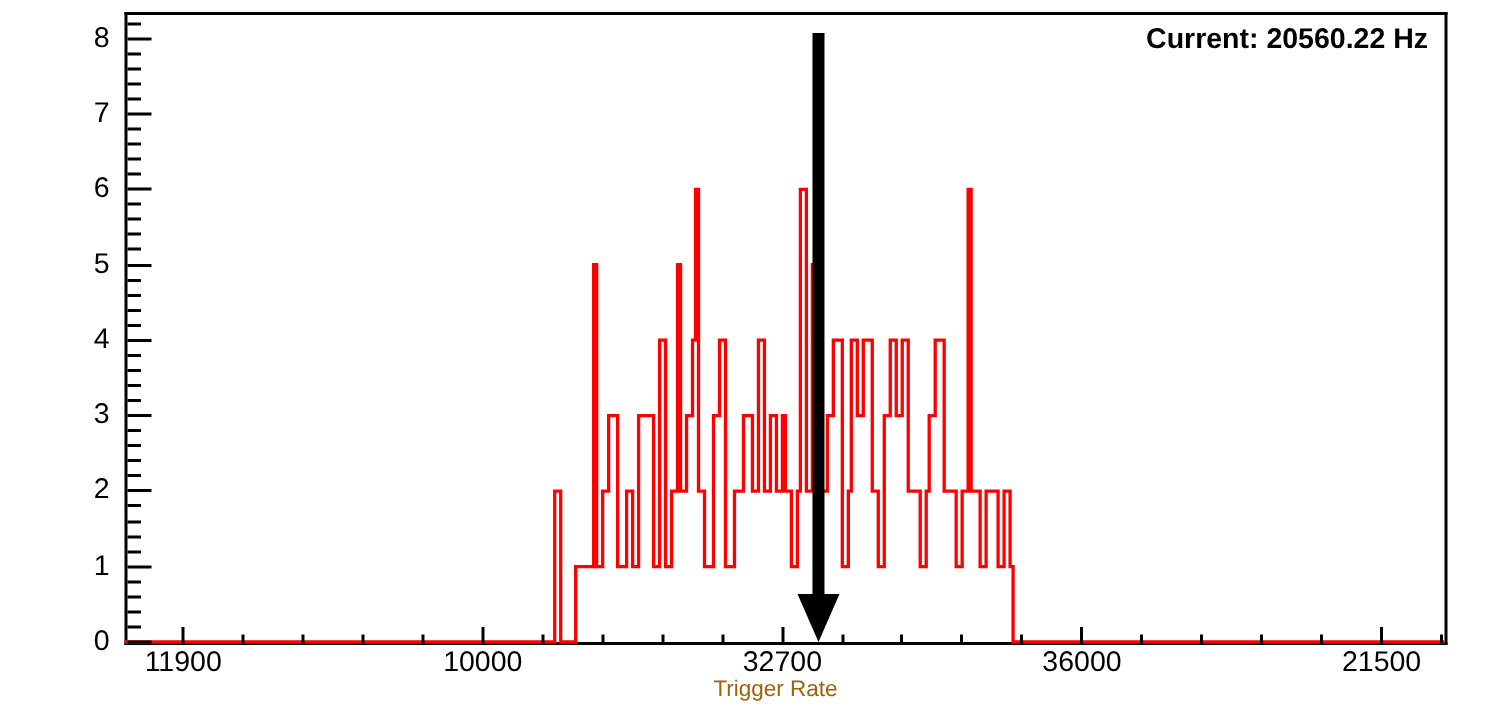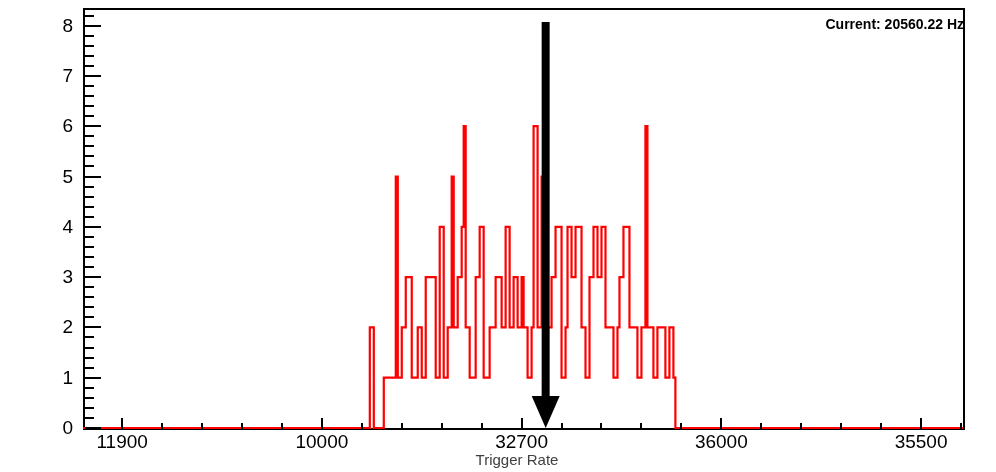--- a/index.html
+++ b/index.html
@@ -23,24 +23,24 @@
 
   
   .ylabel{position:absolute;right:0;width:0;font-size:19px;color:#000;
           text-align:right;white-space:nowrap;line-height:1;}
   .ylabel span{position:absolute;right:10px;top:-10px;}
   .xlabel{position:absolute;top:432px;font-size:19px;color:#000;
           white-space:nowrap;transform:translateX(-50%);line-height:1;}
 
   
   #x-axis-title{position:absolute;left:517px;top:451px;font-size:15px;
-                color:#404040;transform:translateX(-50%);white-space:nowrap;}
+                color:#a16207;transform:translateX(-50%);white-space:nowrap;}
 
   
-  #current-readout{position:absolute;right:32px;top:16px;font-size:14px;
+  #current-readout{position:absolute;right:44px;top:16px;font-size:19px;
                    font-weight:bold;color:#000;white-space:nowrap;margin-left:9px;}
 
   
   #hist-svg{position:absolute;left:83px;top:8px;width:882px;height:422px;}
 
   
   #marker-arrow{position:absolute;left:0;top:0;width:996px;height:472px;
                 pointer-events:none;}
 </style>
 </head>
@@ -152,21 +152,21 @@
       </div>
       <div class="ylabel" style="left: 83px; top: 25.6048px;">
         <span>8</span>
       </div>
     </div>
   <div id="x-labels">
       <div class="xlabel" style="left: 122.147px;">11900</div>
       <div class="xlabel" style="left: 321.874px;">10000</div>
       <div class="xlabel" style="left: 521.602px;">32700</div>
       <div class="xlabel" style="left: 721.33px;">36000</div>
-      <div class="xlabel" style="left: 921.057px;">35500</div>
+      <div class="xlabel" style="left: 921.057px;">21500</div>
     </div>
 
   <svg id="marker-arrow" viewBox="0 0 996 472">
     <line id="arrow-shaft" x1="545.6571039491607" y1="22" x2="545.6571039491607" y2="400" stroke="#000000" stroke-width="8"></line>
     <polygon id="arrow-head" points="531.6571039491607,396 559.6571039491607,396 545.6571039491607,428" fill="#000000"></polygon>
   </svg>
 
   <div id="x-axis-title">Trigger Rate</div>
   <div id="current-readout">Current: 20560.22 Hz</div>
 

